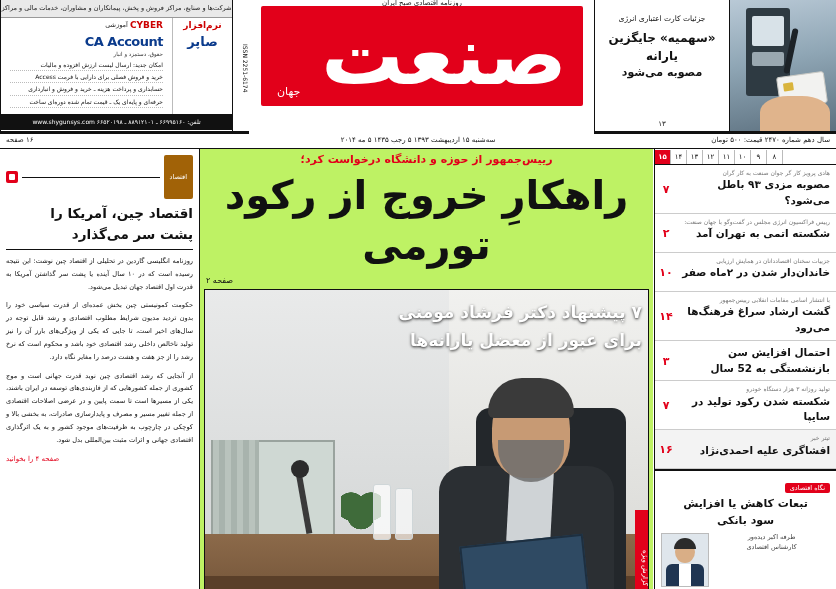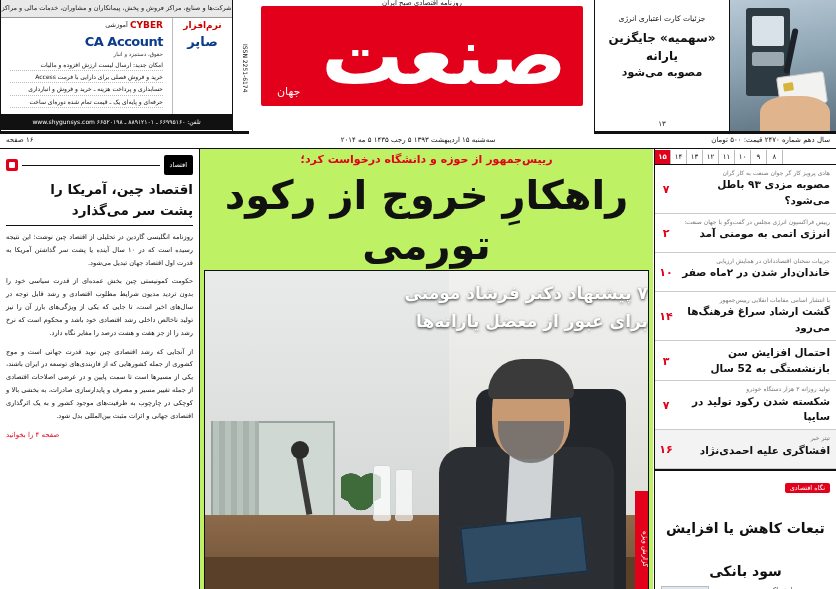--- a/index.html
+++ b/index.html
@@ -128,21 +128,21 @@
   }
   .sb-item.hl{background:#f3f3f3;}
   .sb-item.hl .sb-head{color:#111;}
 
   
   .sb-op{border-top:2px solid #111;padding:4px 6px;}
   .sb-op-tag{
     display:inline-block;background:#e2001a;color:#fff;font-size:6.5px;
     padding:1px 5px;border-radius:2px;margin-bottom:3px;
   }
-  .sb-op-head{font-size:14px;font-weight:bold;color:#111;line-height:1.5;text-align:center;margin-top:22px;}
+  .sb-op-head{font-size:11px;font-weight:bold;color:#111;line-height:1.5;text-align:center;}
   .sb-op-row{display:flex;flex-direction:row-reverse;align-items:flex-start;margin-top:4px;gap:4px;}
   .sb-face{
     width:46px;height:52px;background:#dfe6ec;border:1px solid #bbb;position:relative;flex:none;overflow:hidden;
   }
   .sb-face .sf-head{position:absolute;left:13px;top:7px;width:20px;height:22px;border-radius:50%;background:#d9ae86;}
   .sb-face .sf-hair{position:absolute;left:12px;top:4px;width:22px;height:11px;border-radius:11px 11px 0 0;background:#2b2b2b;}
   .sb-face .sf-body{position:absolute;left:4px;top:30px;width:38px;height:24px;background:#1f3552;border-radius:6px 6px 0 0;}
   .sb-face .sf-shirt{position:absolute;left:17px;top:30px;width:12px;height:22px;background:#fff;}
   .sb-op-byline{font-size:6.5px;color:#444;text-align:center;line-height:1.5;}
 
@@ -176,36 +176,36 @@
   .ph-person-beard{position:absolute;right:84px;top:150px;width:66px;height:42px;background:#6d6d6d;border-radius:0 0 34px 34px;opacity:.85;}
   .ph-person-body{position:absolute;right:34px;top:176px;width:175px;height:160px;background:#2b2f33;border-radius:26px 26px 0 0;}
   .ph-person-shirt{position:absolute;right:96px;top:182px;width:44px;height:70px;background:#cfd3d6;transform:rotate(3deg);}
   .ph-tablet{position:absolute;right:62px;bottom:22px;width:120px;height:54px;background:#2f4a63;transform:rotate(-6deg);border:2px solid #1d2f40;}
   .ph-bottle{position:absolute;left:168px;bottom:80px;width:16px;height:54px;background:rgba(255,255,255,.75);border:1px solid #cfd6d8;border-radius:3px;}
   .ph-bottle2{position:absolute;left:190px;bottom:80px;width:16px;height:50px;background:rgba(255,255,255,.65);border:1px solid #cfd6d8;border-radius:3px;}
   .ph-mic{position:absolute;left:96px;bottom:86px;width:6px;height:62px;background:#3a3a3a;transform:rotate(-10deg);}
   .ph-mic-head{position:absolute;left:86px;bottom:142px;width:18px;height:18px;background:#2b2b2b;border-radius:50%;}
   .ph-plant{position:absolute;left:136px;bottom:86px;width:40px;height:46px;background:radial-gradient(circle at 50% 60%,#3f6b3a 0 40%,transparent 41%),radial-gradient(circle at 25% 40%,#3f6b3a 0 34%,transparent 35%),radial-gradient(circle at 75% 40%,#3f6b3a 0 34%,transparent 35%);}
   .ph-caption{
-    position:absolute;right:0;top:8px;width:250px;text-align:right;
+    position:absolute;right:6px;top:8px;width:250px;text-align:right;
     color:#fff;font-size:17px;font-weight:bold;line-height:1.65;
     text-shadow:0 1px 3px rgba(0,0,0,.85);
   }
   .ph-side-tag{
     position:absolute;right:-1px;bottom:0;width:14px;height:110px;background:#e2001a;
     color:#fff;font-size:7px;writing-mode:vertical-rl;text-align:center;padding-top:6px;box-sizing:border-box;
   }
 
   
   .leftcol{
     position:absolute;left:0;top:0;width:200px;height:440px;
     border-right:1px solid #111;box-sizing:border-box;padding:0 6px;background:#fff;
   }
   .lc-tagrow{display:flex;flex-direction:row-reverse;align-items:center;gap:4px;padding:6px 0 4px;}
-  .lc-tag{background:#000000;color:#fff;font-size:6.5px;padding:6px 6px;border-radius:2px;}
+  .lc-tag{background:#a16207;color:#fff;font-size:6.5px;padding:18px 6px;border-radius:2px;}
   .lc-tagline{flex:1;height:1px;background:#111;}
   .lc-logo{width:12px;height:12px;background:#e2001a;border-radius:2px;position:relative;}
   .lc-logo:after{content:"";position:absolute;left:3px;top:3px;width:6px;height:6px;background:#fff;border-radius:1px;}
   .lc-title{font-size:13.5px;font-weight:bold;color:#111;line-height:1.55;text-align:right;padding-bottom:4px;border-bottom:1px solid #111;}
   .lc-body{font-size:6.6px;color:#111;line-height:1.95;text-align:justify;padding-top:5px;}
   .lc-body p{margin:0 0 6px;}
   .lc-cont{font-size:7px;color:#e2001a;text-align:left;padding-top:2px;}
 </style>
 </head>
 <body>
@@ -288,21 +288,21 @@
 
       <div class="sb-item">
         <div class="sb-num">۷</div>
         <div class="sb-kicker">هادی پرویز کار گر جوان صنعت به کار گران</div>
         <div class="sb-head">مصوبه مزدی ۹۳ باطل می‌شود؟</div>
       </div>
 
       <div class="sb-item">
         <div class="sb-num">۲</div>
         <div class="sb-kicker">رییس فراکسیون انرژی مجلس در گفت‌وگو با جهان صنعت:</div>
-        <div class="sb-head">انرژی اتمی به مومنی آمد</div>
+        <div class="sb-head">شکسته اتمی به تهران آمد</div>
       </div>
 
       <div class="sb-item">
         <div class="sb-num">۱۰</div>
         <div class="sb-kicker">جزییات سخنان اقتصاددانان در همایش ارزیابی</div>
         <div class="sb-head">خاندان‌دار شدن در ۲ماه صفر</div>
       </div>
 
       <div class="sb-item">
         <div class="sb-num">۱۴</div>
@@ -344,20 +344,21 @@
           </div>
         </div>
         
         
       </div>
     </div>
 
     <div class="center">
       <div class="lead-kicker">رییس‌جمهور از حوزه و دانشگاه درخواست کرد؛</div>
       <div class="lead-title">راهکارِ خروج از رکود تورمی</div>
+      <div class="lead-page">صفحه ۲</div>
 
       <div class="photo-block">
         <div class="ph-wallL"></div>
         <div class="ph-wallR"></div>
         <div class="ph-window"></div>
         <div class="ph-curtain"></div>
         <div class="ph-desk"></div>
         <div class="ph-desk-front"></div>
         <div class="ph-plant"></div>
         <div class="ph-mic"></div>

